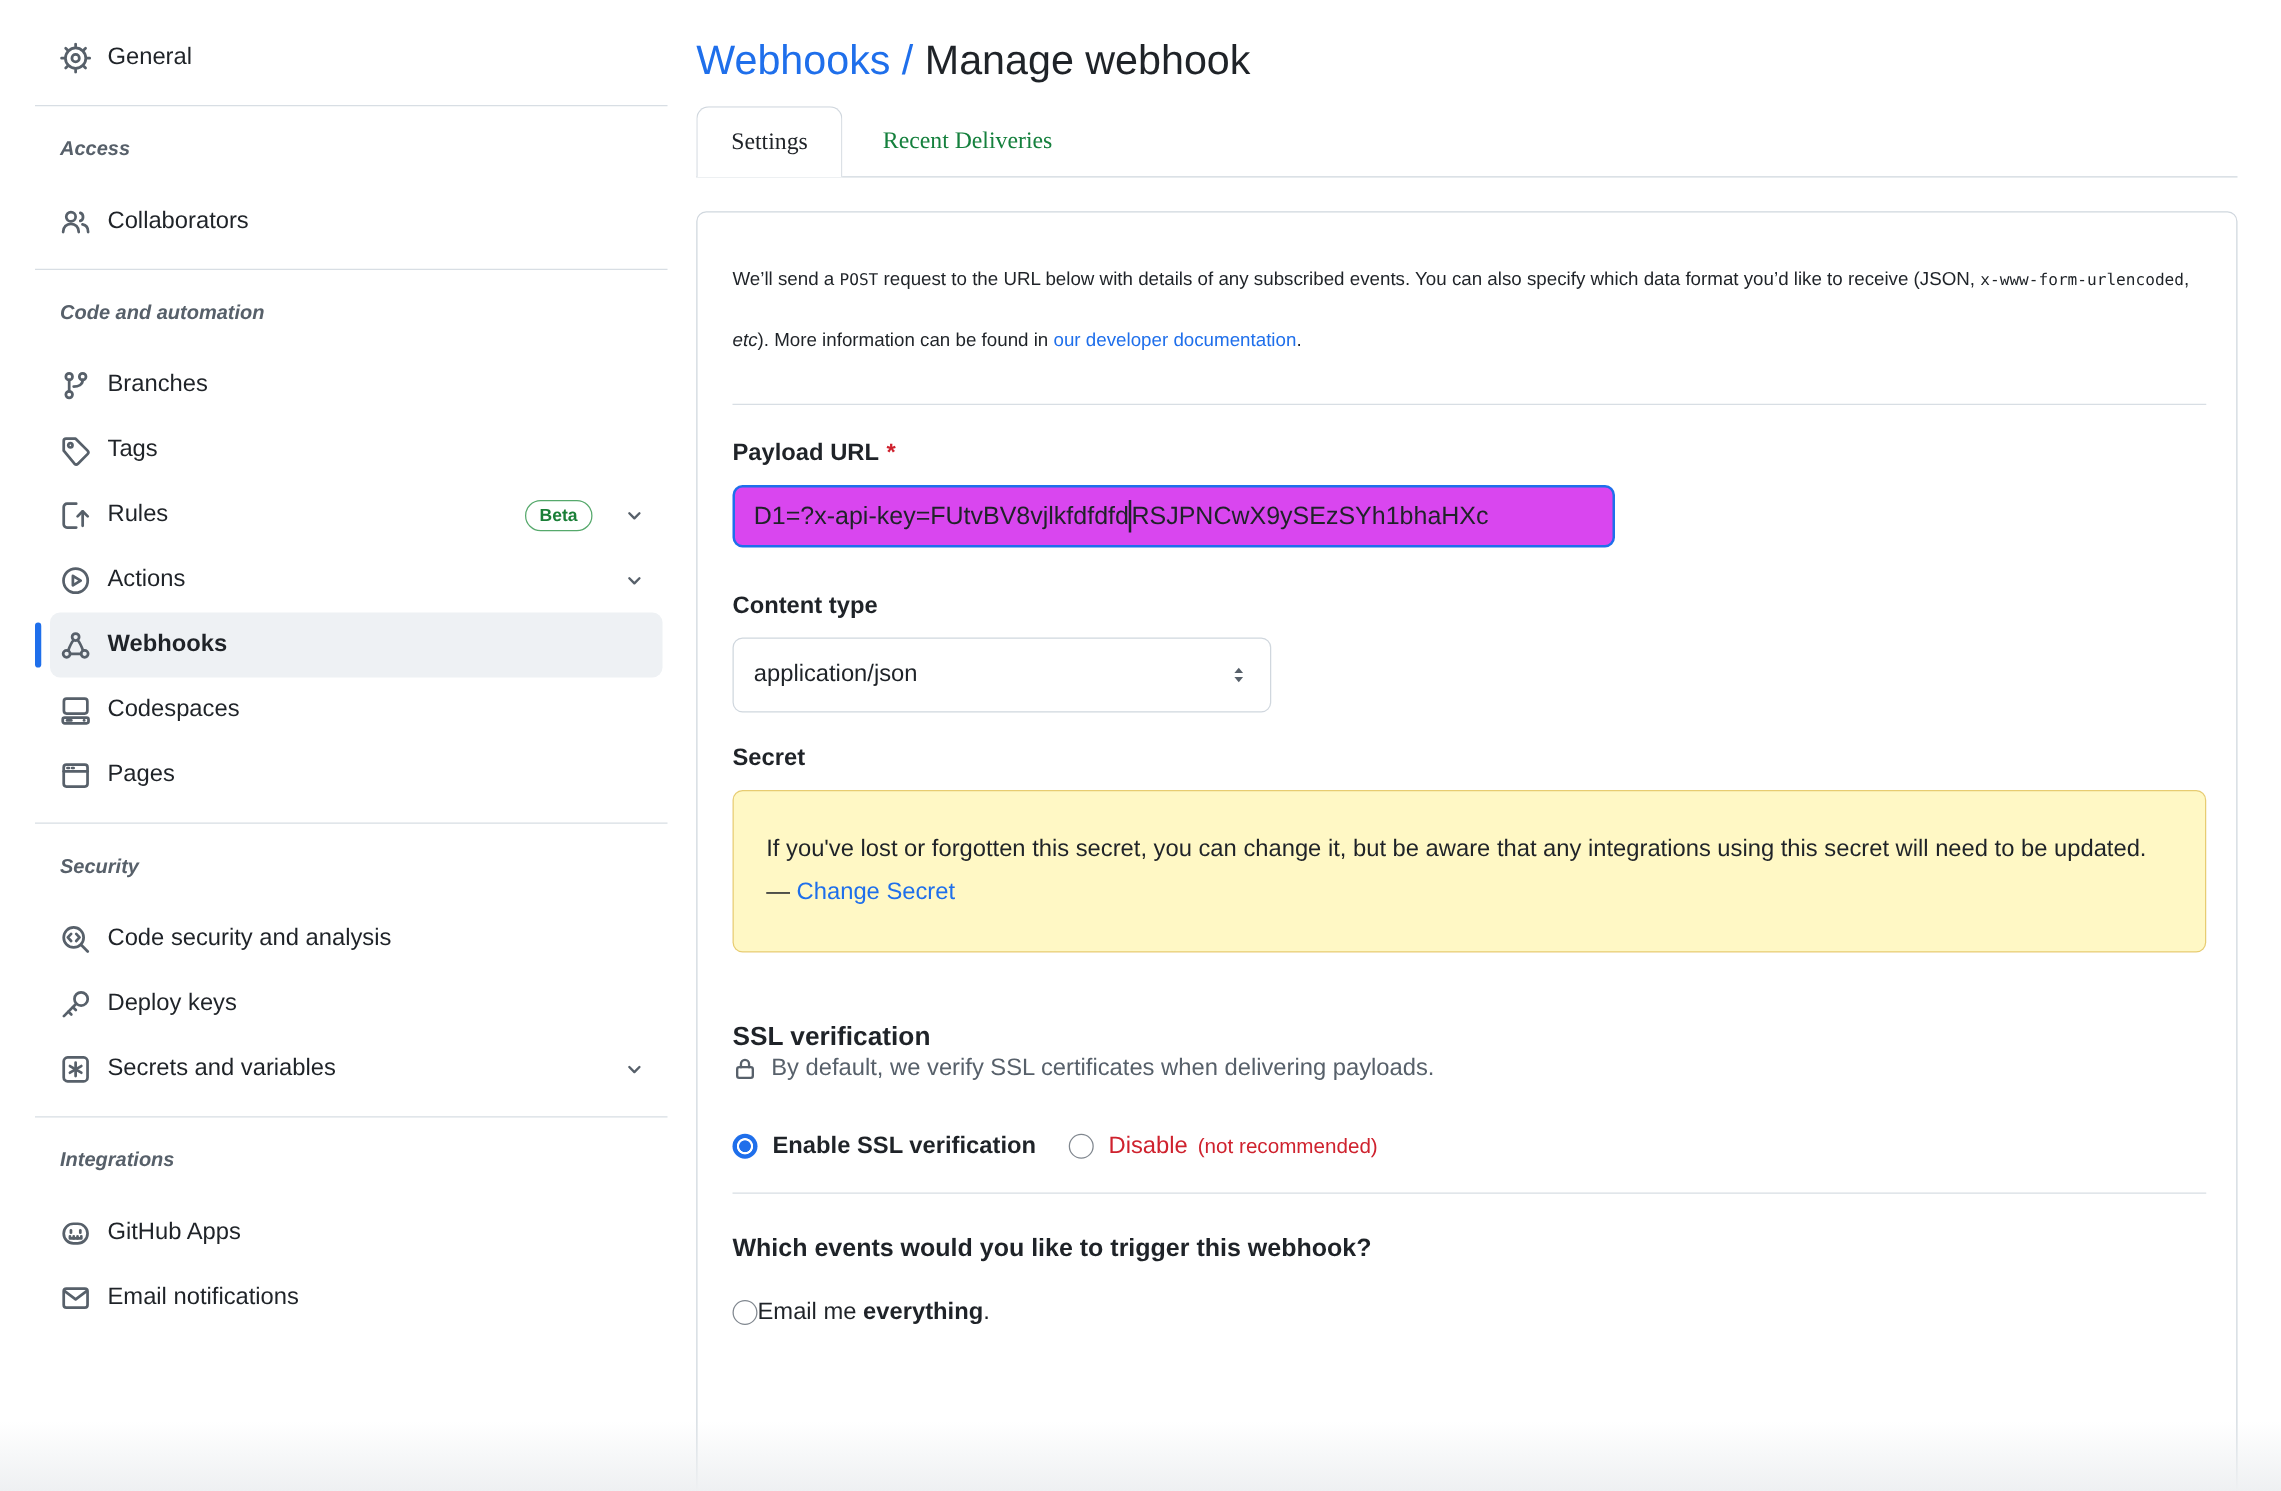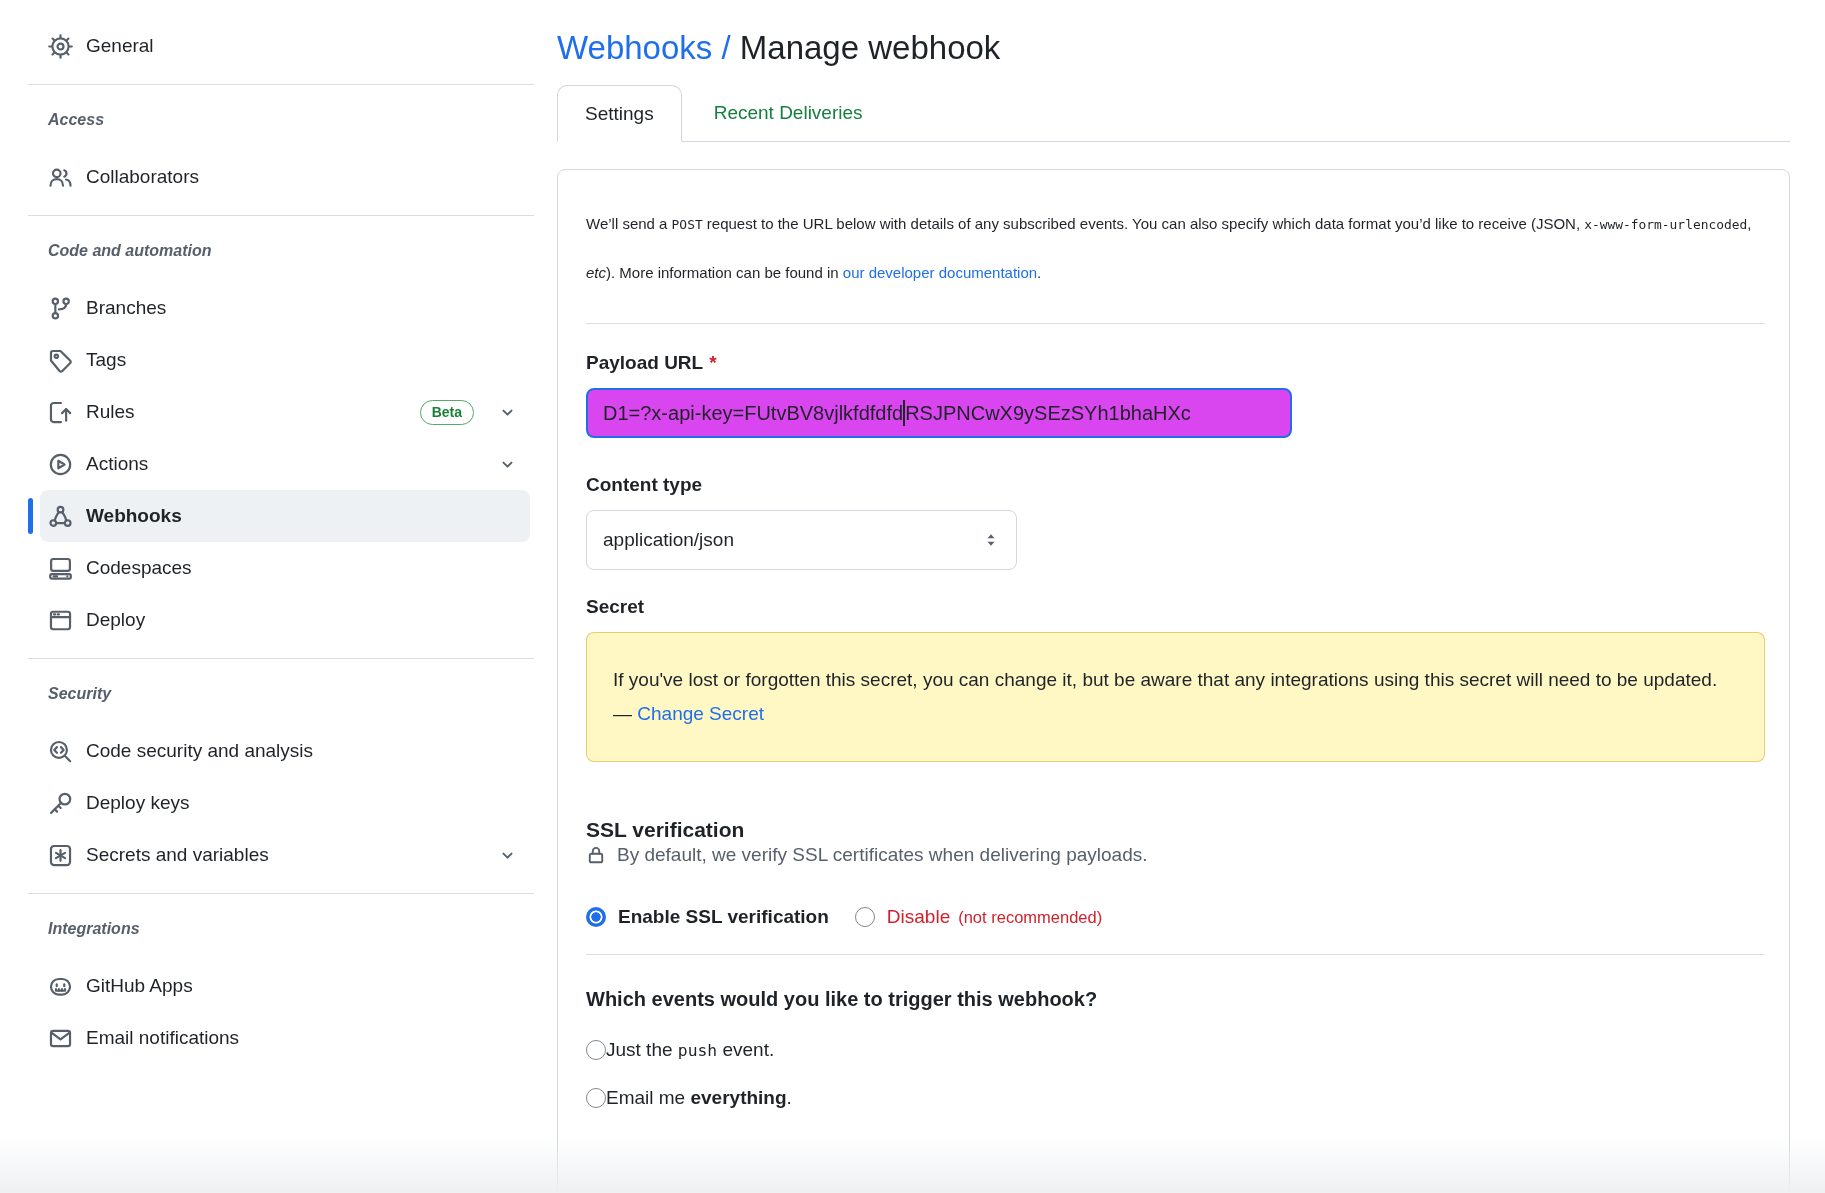--- a/index.html
+++ b/index.html
@@ -25,21 +25,21 @@
   .beta { margin-left:auto; border:1px solid #56a96c; color:#1a7f37; font-size:14px; font-weight:600;
     padding:2px 11px; border-radius:999px; line-height:19px; }
   .beta + .sb-chev { margin-left:12px; }
 
   
   .main { position:absolute; left:557px; top:0; width:1233px; }
   .page-title { margin-top:26px; font-size:33px; font-weight:400; color:#1f2328; line-height:44px; }
   .page-title .crumb { color:#1f6feb; cursor:pointer; }
 
   .tabnav { display:flex; align-items:flex-end; border-bottom:1px solid #d0d7de; margin-top:14px; height:58px; }
-  .tab { display:flex; align-items:center; font-size:19px; height:57px; cursor:pointer; }
+  .tab { display:flex; align-items:center; font-size:19px; height:57px; cursor:pointer;font-family:Liberation Serif, serif; }
   .tab.active { background:#fff; border:1px solid #d0d7de; border-bottom:1px solid #fff;
     border-radius:10px 10px 0 0; padding:0 27px; margin-bottom:-1px; color:#1f2328; }
   .tab.inactive { color:#15803d; padding:0 32px; }
 
   .content-box { margin-top:27px; border:1px solid #d0d7de; border-radius:8px;
     padding:30px 24px 140px 28px; background:#fff; }
   .intro { font-size:15px; line-height:48px; max-width:1185px; }
   .content-box hr { border:none; border-top:1px solid #d8dee4; margin-top:26px; }
 
   .field-label { margin-top:26px; font-size:19px; font-weight:700; line-height:26px; }
@@ -199,21 +199,21 @@
 
   <div class="sb-item">
     <span class="sb-ic">
       <svg viewBox="0 0 16 16">
           <rect x="1.9" y="2.4" width="12.2" height="11.2" rx="1.4"></rect>
       <path d="M1.9 5.8h12.2"></path>
           <path d="M3.8 4.1h.8"></path>
           <path d="M6.2 4.1h.8"></path>
         </svg>
     </span>
-    <span>Deploy</span>
+    <span>Pages</span>
   </div>
 
   <div class="sb-divider"></div>
   <div class="sb-header">Security</div>
 
   <div class="sb-item">
     <span class="sb-ic">
       <svg viewBox="0 0 16 16">
           <circle cx="7" cy="7" r="5.1"></circle>
           <path d="M10.9 10.9l3.3 3.3"></path>
@@ -338,24 +338,20 @@
       <span class="gap"></span>
       <span class="radio off"></span>
       <span class="lbl lbl-danger">Disable</span>
       <span class="danger-note">(not recommended)</span>
     </div>
 
     <hr class="section-divider">
 
     <div class="events-heading">Which events would you like to trigger this webhook?</div>
 
-    <div class="event-row">
-      <span class="radio off"></span>
-      <span class="lbl"><span>Just the </span><span class="mono">push</span><span> event.</span></span>
-    </div>
 
     <div class="event-row">
       <span class="radio off"></span>
       <span class="lbl"><span>Email me </span><span class="lbl-strong">everything</span><span>.</span></span>
     </div>
 
   </div>
 </main>
 
 <div class="bottom-fade"></div>

